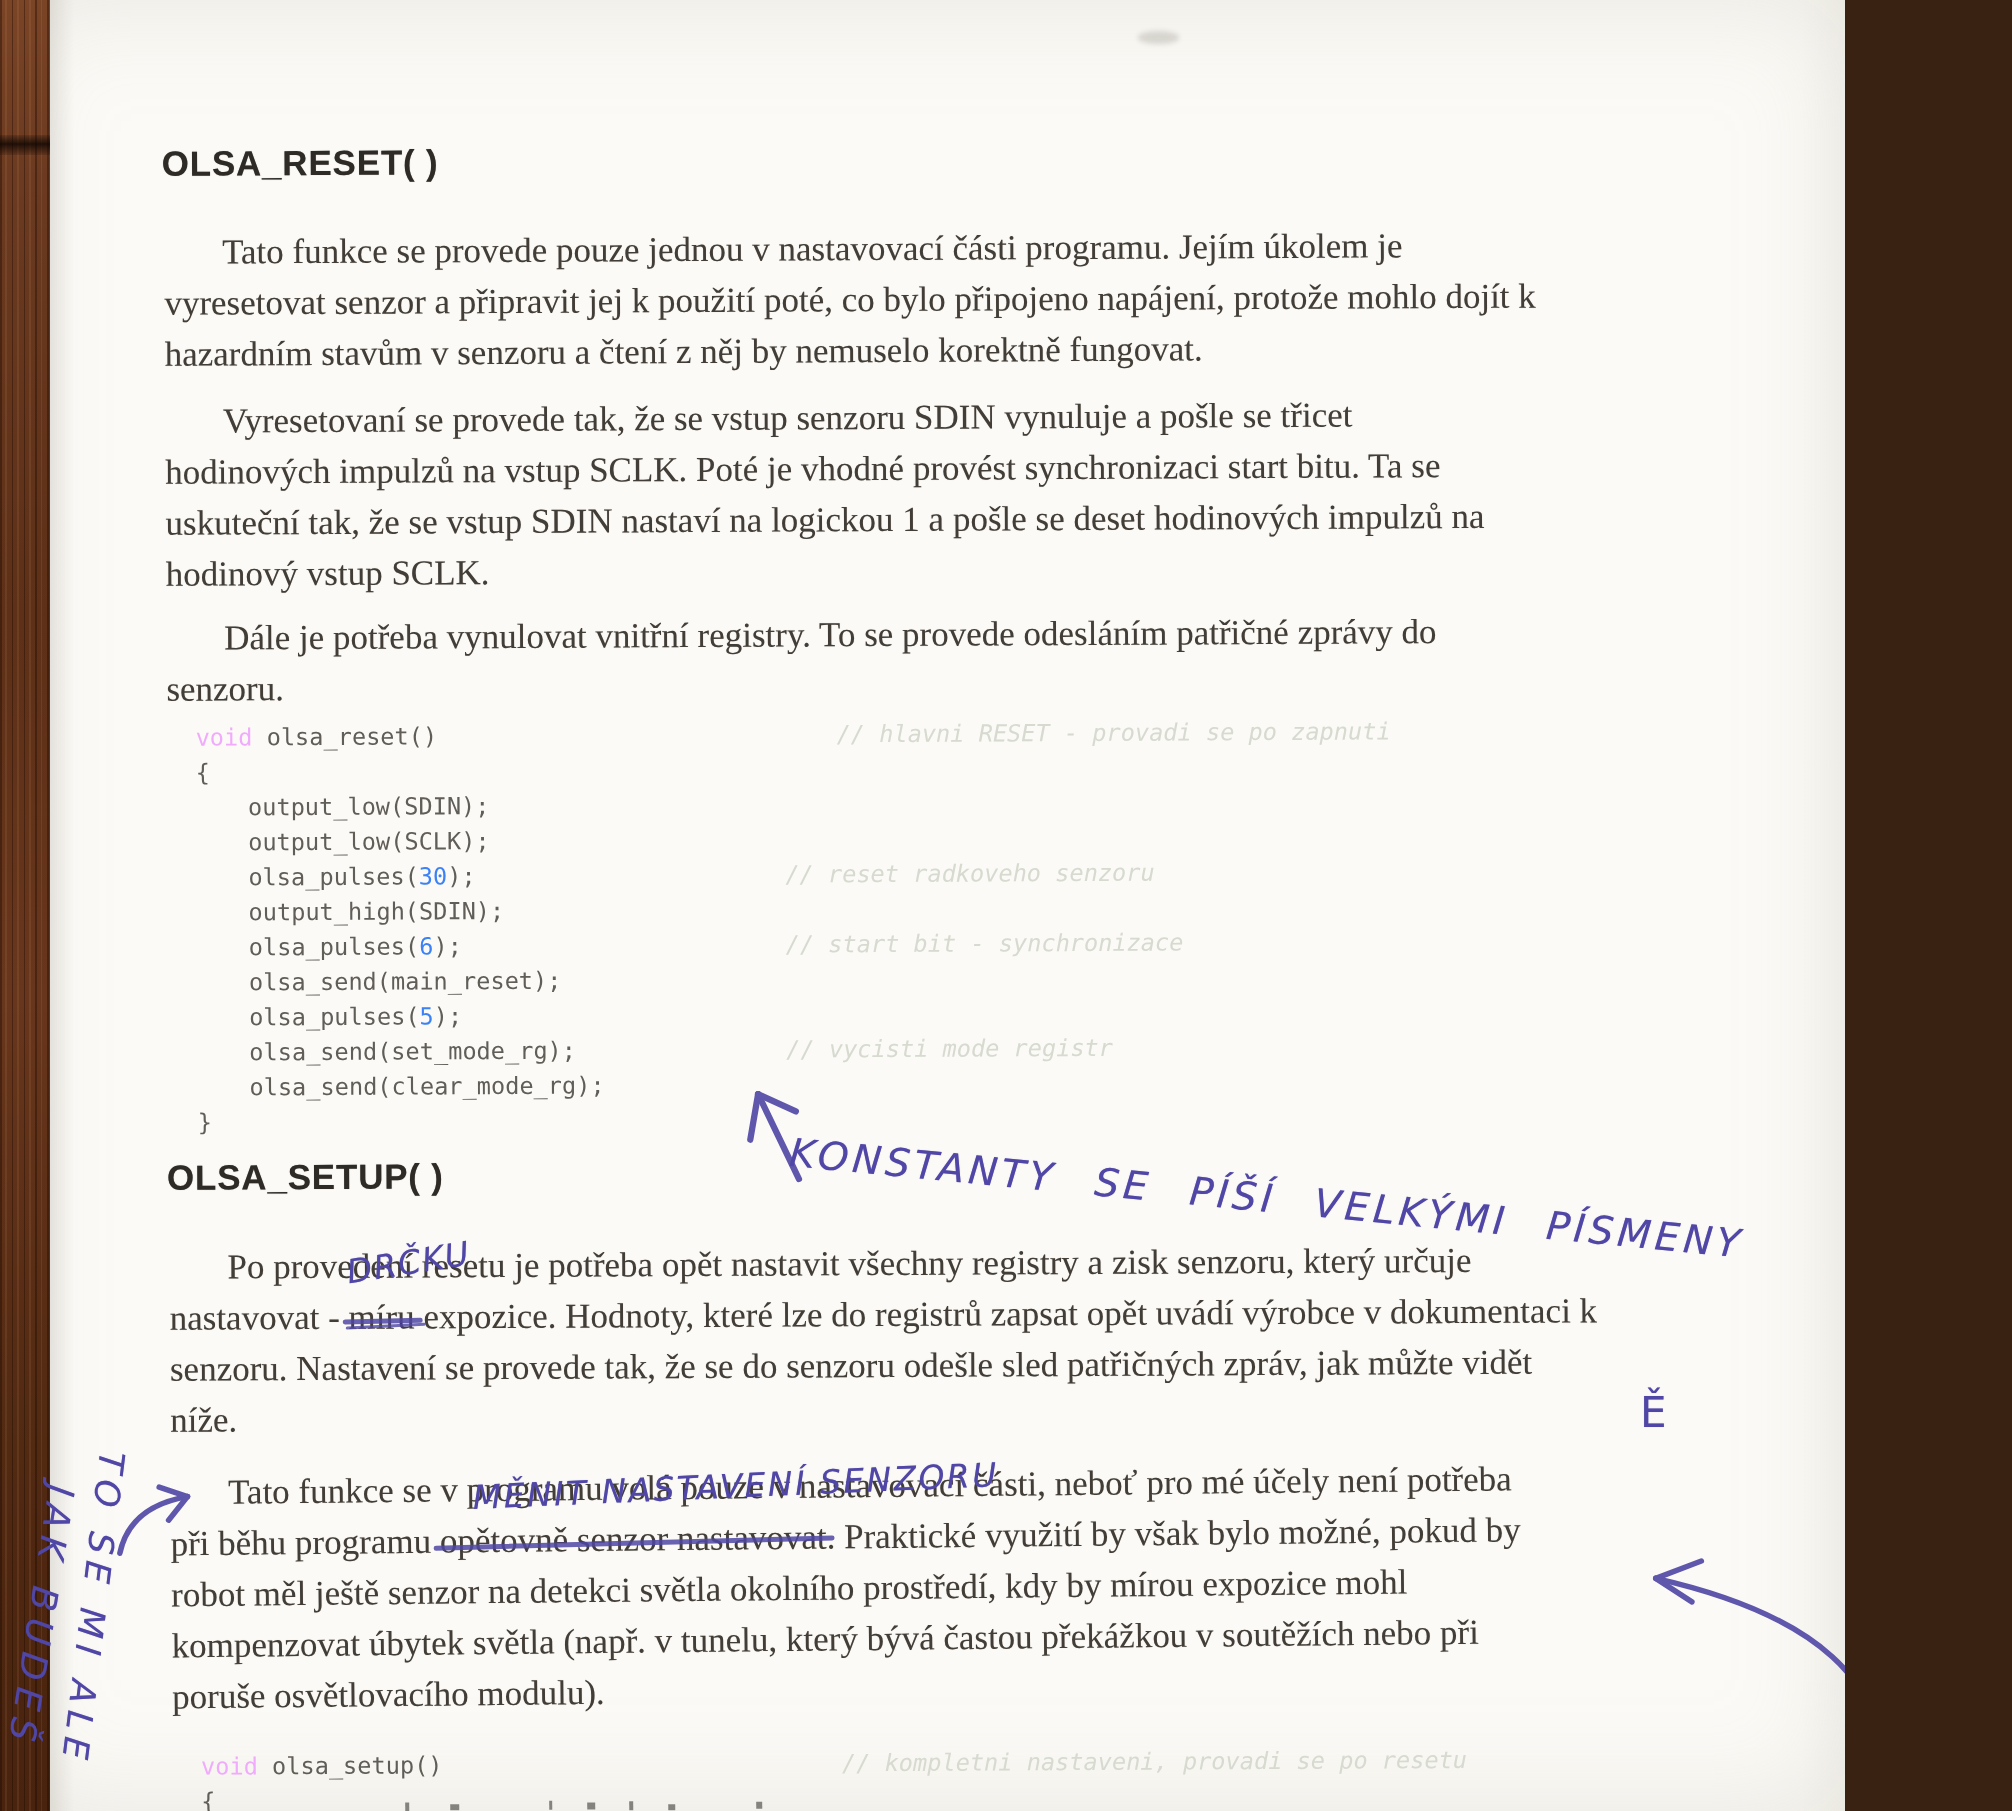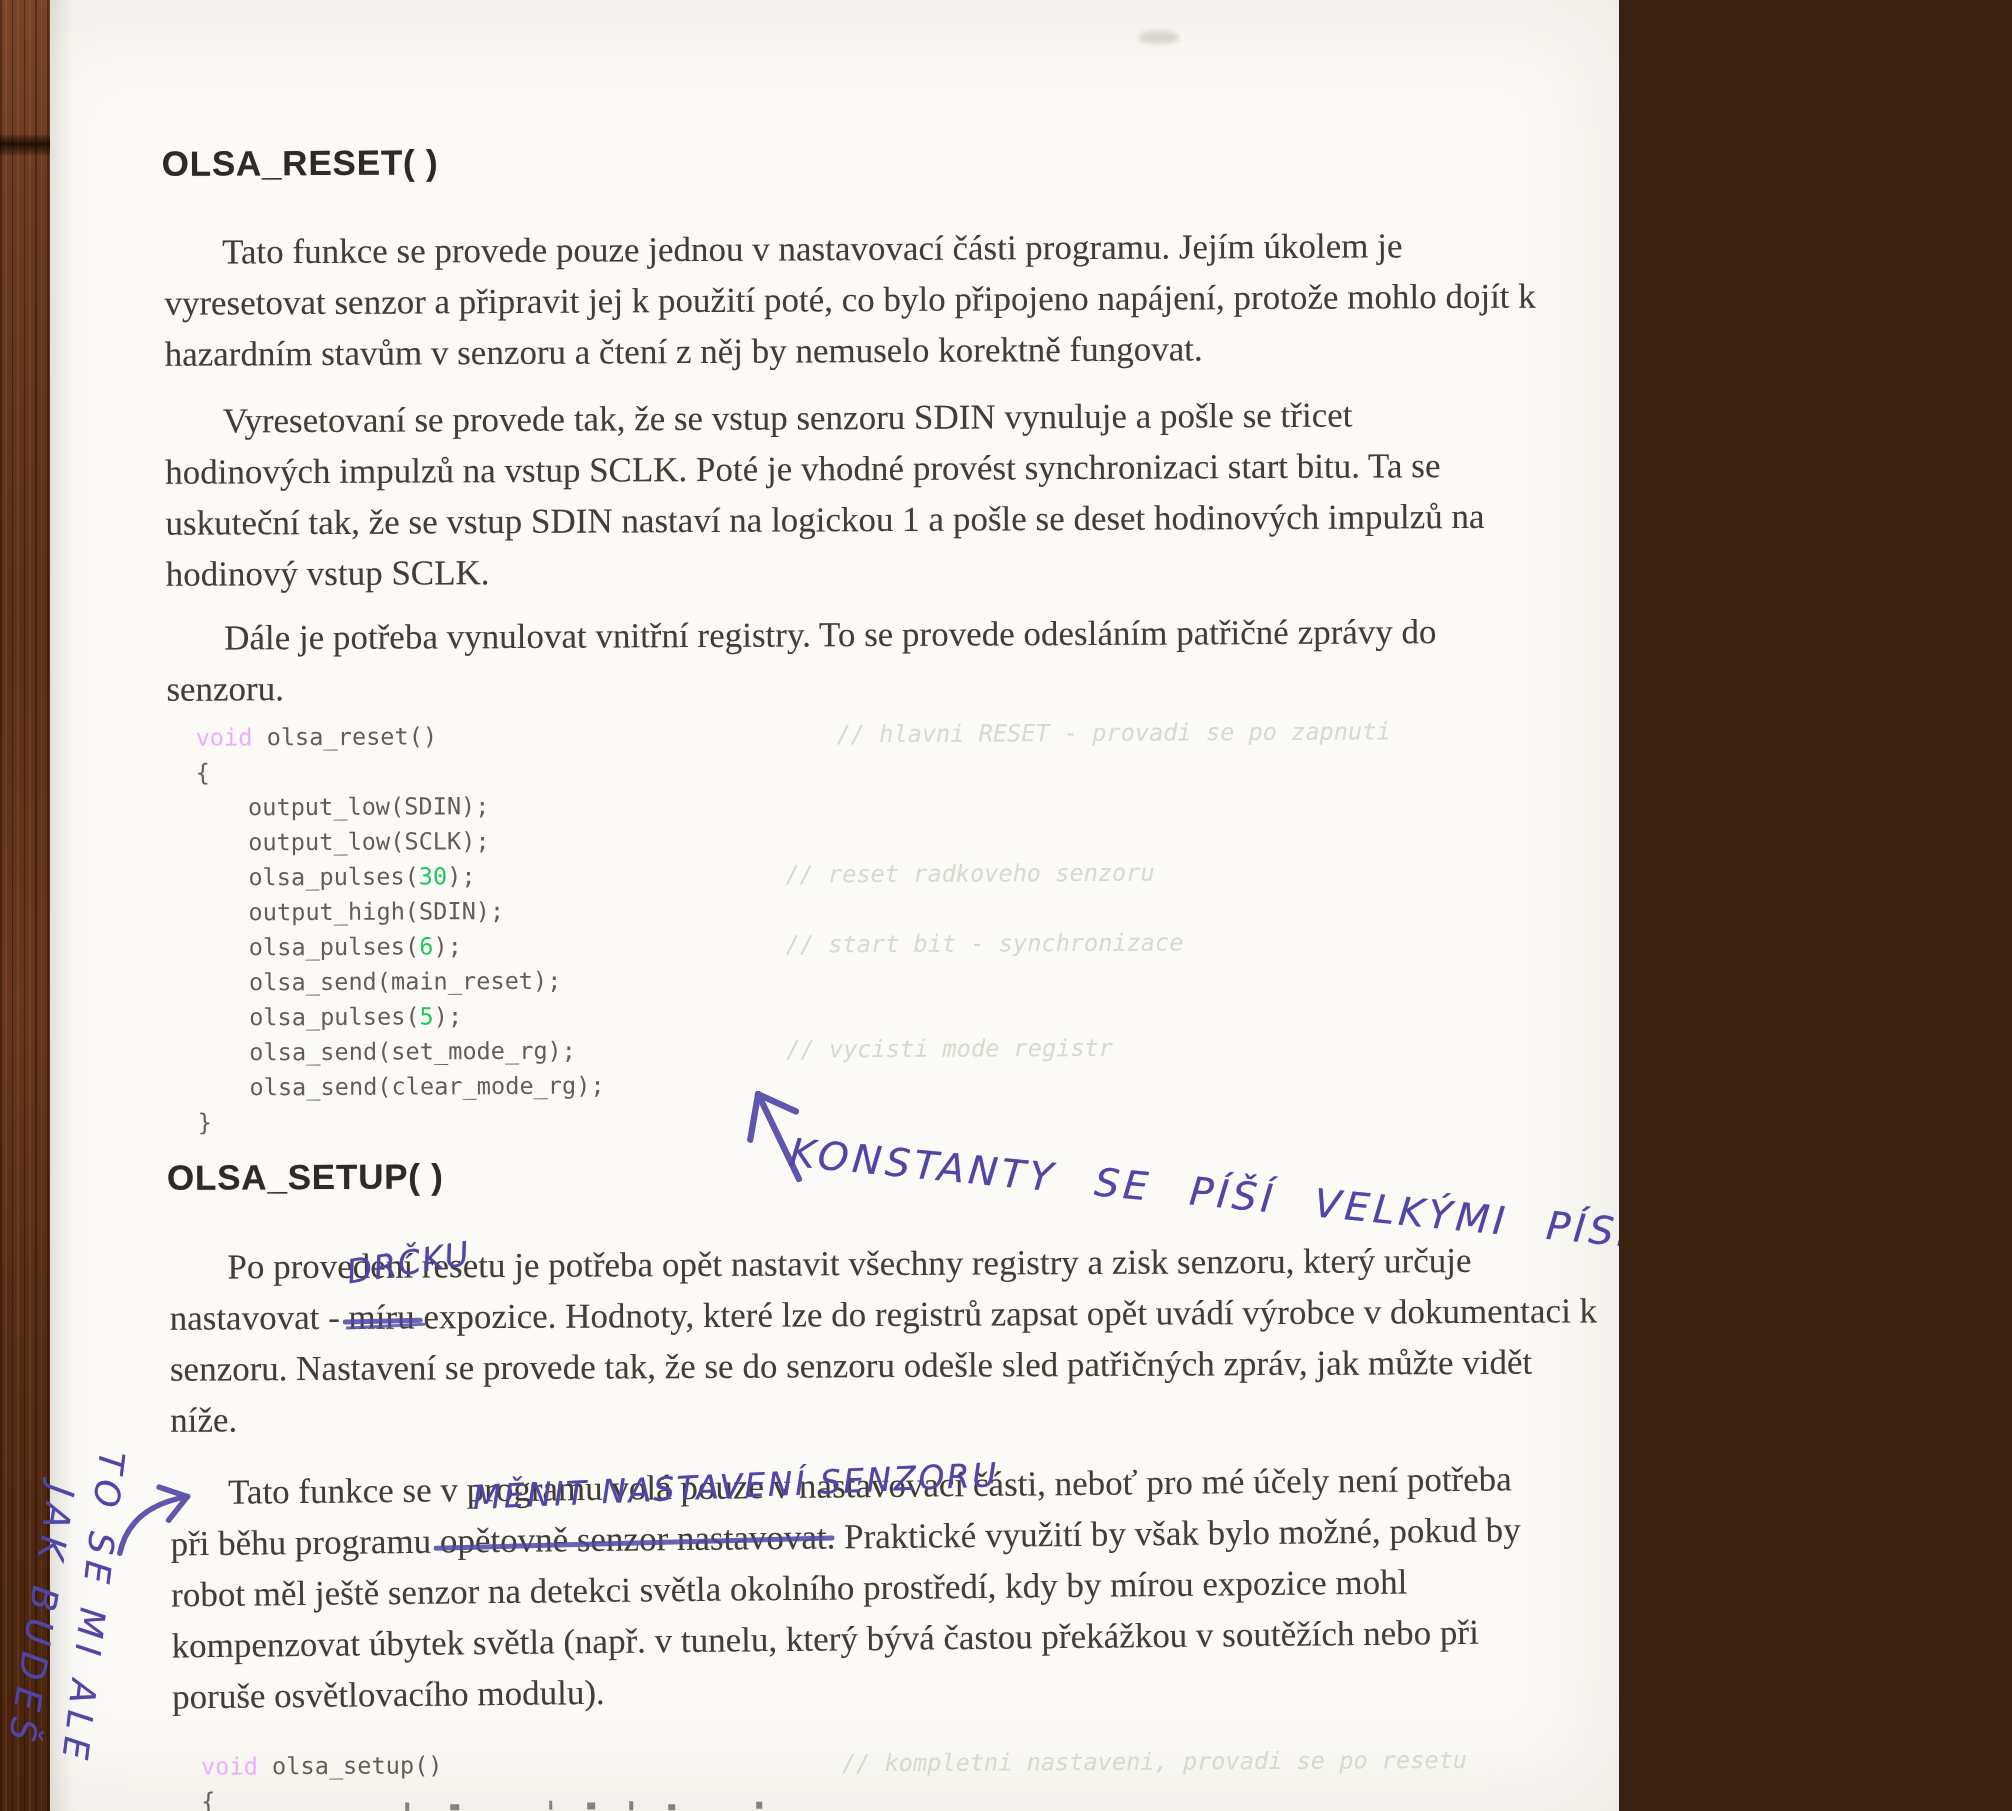--- a/index.html
+++ b/index.html
@@ -1,17 +1,17 @@
 <!DOCTYPE html>
 <html style="font-size:12.6px"><head>
 <meta charset="utf-8">
 <style>
   html,body{margin:0;padding:0;background:#3a2212;}
-  .scene{position:relative;width:1619px;height:1811px;overflow:hidden;
-         font-family:"Liberation Serif",serif;}
+  .scene{position:relative;width:1820px;height:1811px;overflow:hidden;
+         font-family:"Liberation Serif",serif;padding-left:25px;}
   
   .paper{position:absolute;inset:0;background:#fbfaf6;z-index:1;
          box-shadow:inset 0 0 110px rgba(190,182,168,.28);}
   .edge-shade-left{position:absolute;left:47px;top:0;width:27px;height:1811px;z-index:2;
          background:linear-gradient(90deg,rgba(90,78,64,.14),rgba(90,78,64,0));}
   .edge-shade-right{position:absolute;left:1800px;top:0;width:181px;height:1811px;z-index:2;
          background:linear-gradient(90deg,rgba(110,102,88,0),rgba(110,102,88,.12));}
   .fold-line{position:absolute;left:1849px;top:0;width:2.4px;height:723px;z-index:2;
          background:linear-gradient(180deg,rgba(125,118,106,.30),rgba(125,118,106,0));}
   .smudge{position:absolute;left:1138px;top:31px;width:41px;height:12.6px;border-radius:50%;
@@ -45,21 +45,21 @@
   .hstrike::after{content:"";position:absolute;left:-6.3px;right:-7.9px;top:54%;height:4.7px;
         background:#4f46a5;border-radius:2.4px;opacity:.85;transform:rotate(-0.9deg);}
   .hstrike.scribble::before{content:"";position:absolute;left:-3.1px;right:-11px;top:70%;height:3.1px;
         background:#4f46a5;border-radius:2.4px;opacity:.8;transform:rotate(-2.6deg);}
   
   .code{position:absolute;left:193px;width:1667px;
         font-family:"DejaVu Sans Mono",monospace;font-size:23.6px;line-height:35px;color:#615e58;}
   .cline{position:relative;height:35px;white-space:pre;}
   .ind{padding-left:52px;}
   .kw{color:#f0abfc;}
-  .num{color:#22c55e;text-align:center;}
+  .num{color:#3b82f6;text-align:center;}
   .cmt{position:absolute;left:641px;top:0;color:#d6dacf;font-style:italic;}
   
   .hw{position:absolute;z-index:7;color:#4f46a5;font-family:"DejaVu Sans",sans-serif;
       transform-origin:left top;white-space:nowrap;font-style:italic;
       text-shadow:0 0 0.8px rgba(79,70,165,.55);}
   .hw-konstanty{left:792px;top:1130px;font-size:39px;letter-spacing:3.9px;word-spacing:22px;
       transform:rotate(5.5deg);}
   .hw-drcku{left:344px;top:1253px;font-size:33px;letter-spacing:1.6px;transform:rotate(-9deg);}
   .hw-menit{left:472px;top:1478px;font-size:33px;letter-spacing:2.4px;transform:rotate(-2.5deg);}
   .hw-e{left:1640px;top:1388px;font-size:42px;font-style:normal;}

